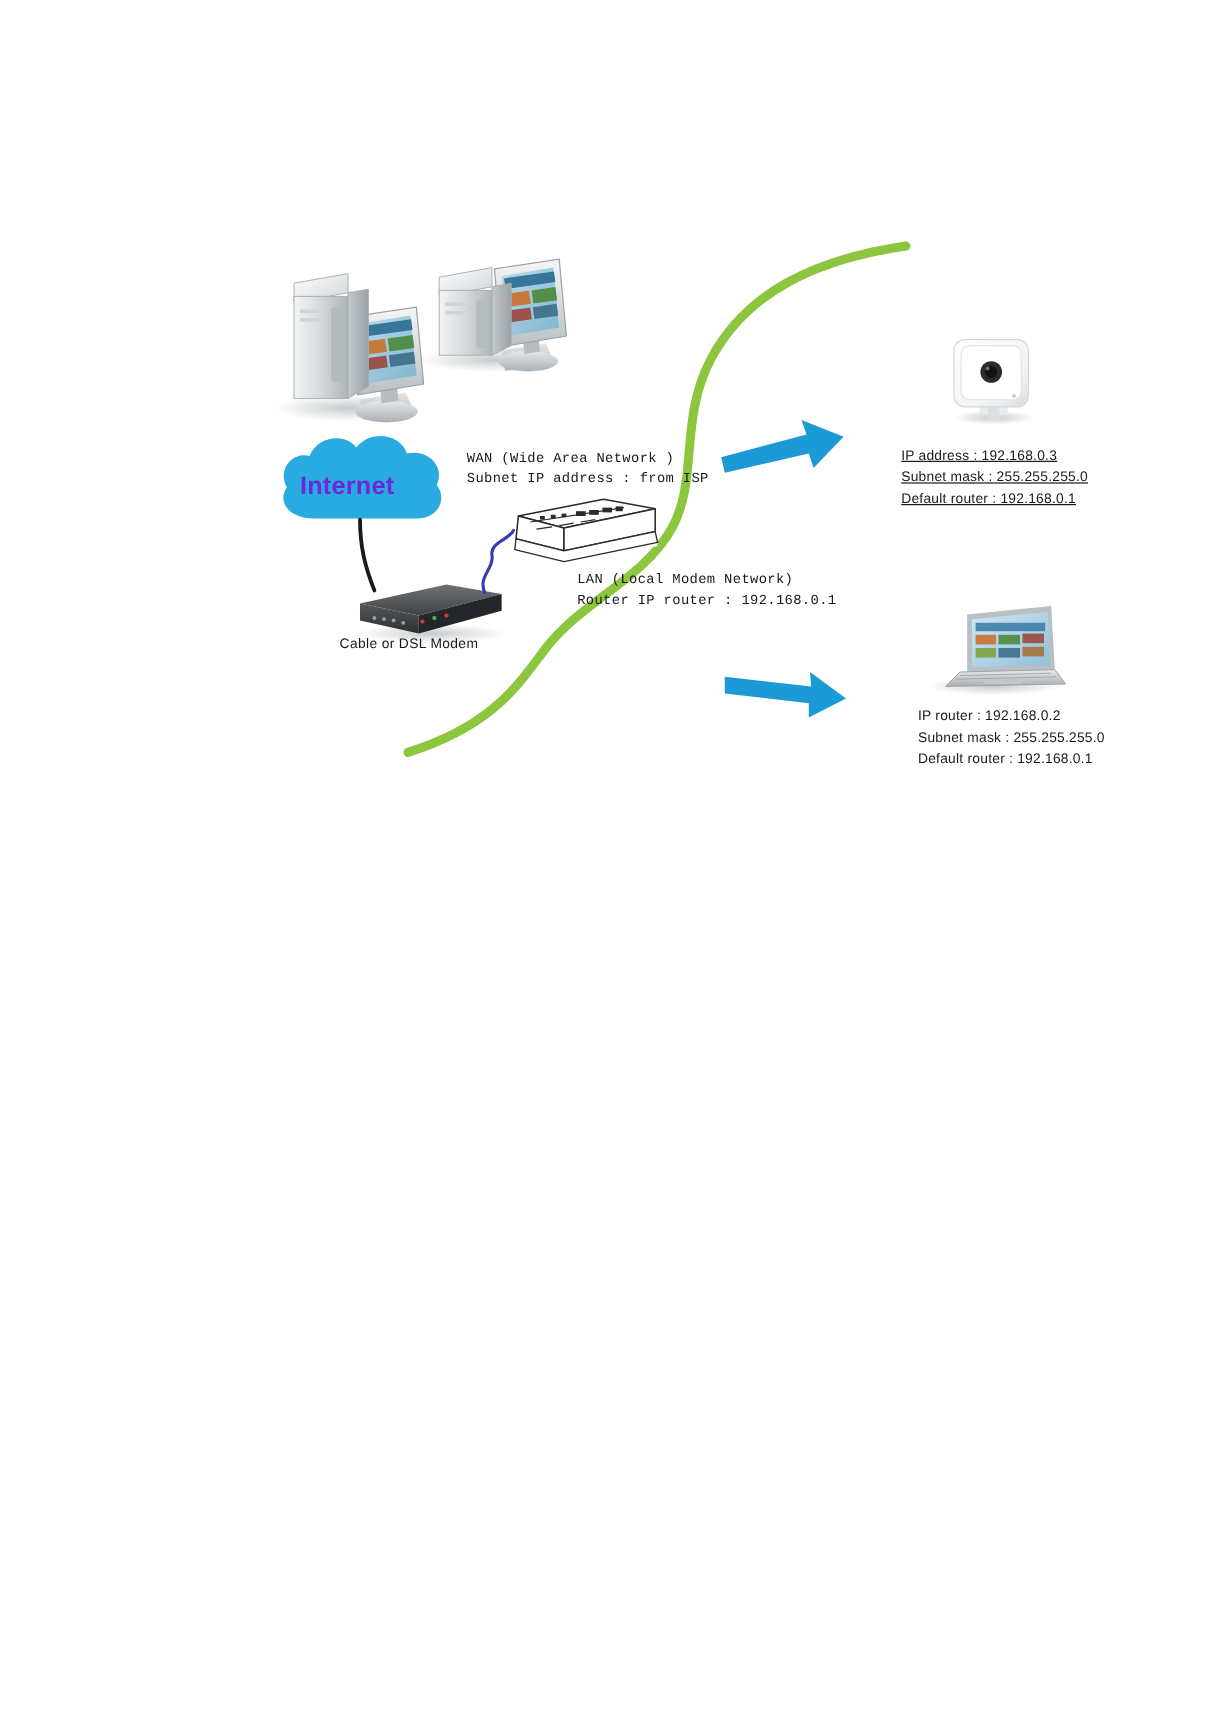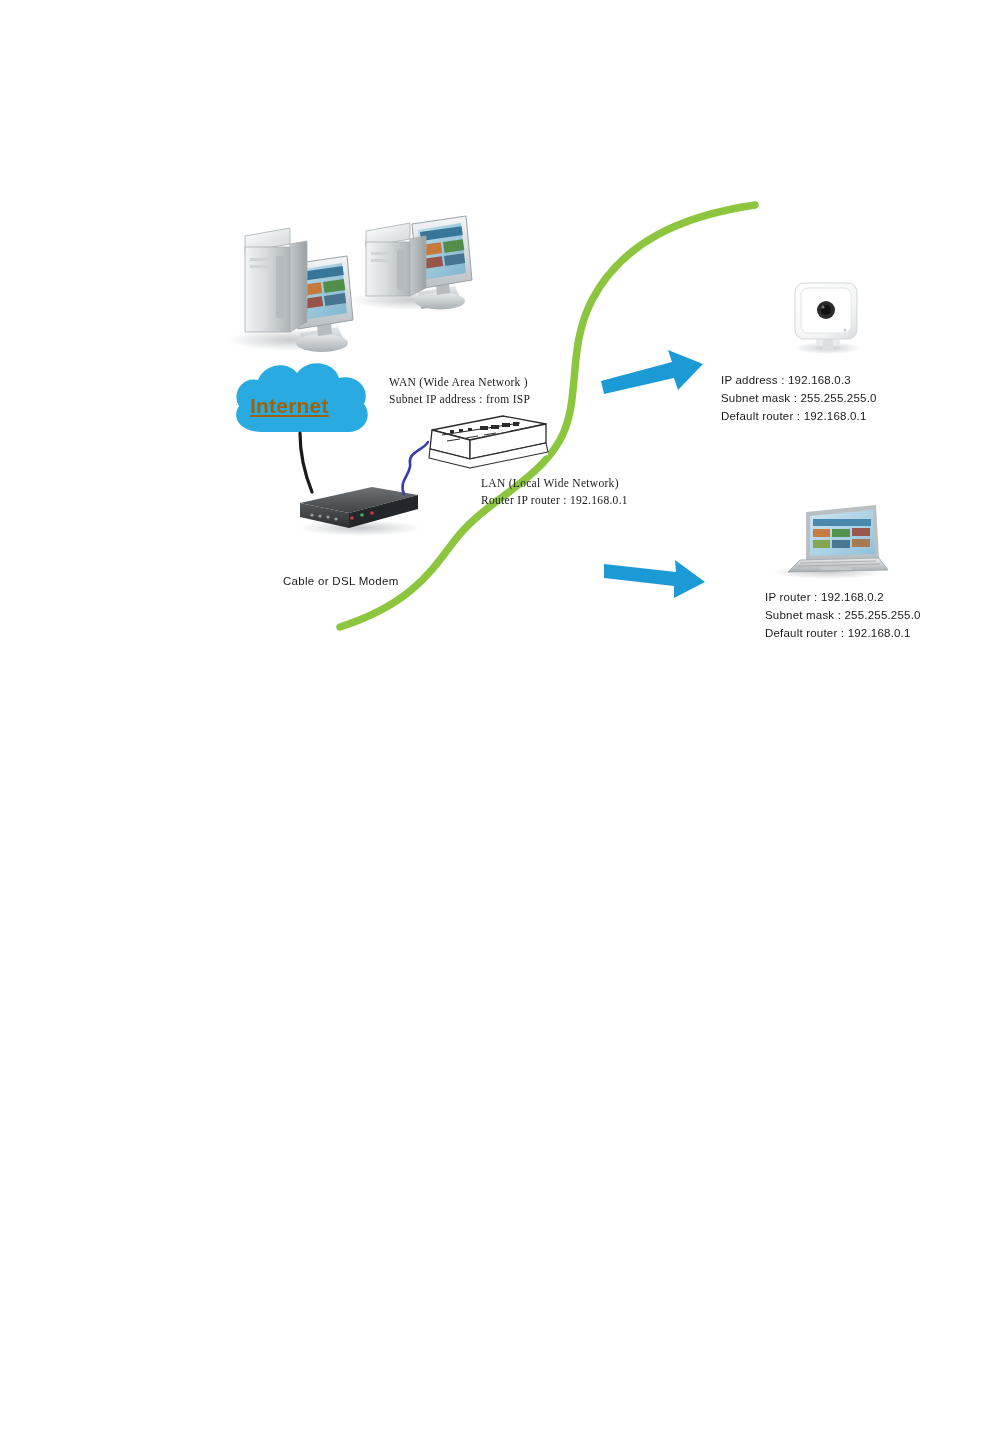--- a/index.html
+++ b/index.html
@@ -16,53 +16,51 @@
   }
   #diagram {
     position: absolute;
     left: 0;
     top: 0;
     width: 1006px;
     height: 1433px;
   }
   .node-label {
     position: absolute;
-    font-family: Liberation Serif, serif;
+    font-family: Liberation Mono, monospace;
     font-size: 11.5px;
     color: #1a1a1a;
     letter-spacing: 0.3px;
     white-space: nowrap;
     line-height: 17px;
   }
   .ip-block {
     position: absolute;
     font-family: "Liberation Sans", sans-serif;
     font-size: 11.5px;
     color: #1a1a1a;
     letter-spacing: 0.2px;
     white-space: nowrap;
     line-height: 18px;
   }
   .ip-block div { display: block; }
   .cloud-text {
     position: absolute;
-    color: #a16207;
+    color: #6d28d9;
     font-weight: bold;
     font-size: 21px;
     letter-spacing: 0.2px;
     white-space: nowrap;
-    text-decoration: underline;
   }
   .caption {
     position: absolute;
     font-size: 11.5px;
     color: #1a1a1a;
     letter-spacing: 0.3px;
     white-space: nowrap;
-    margin-top: 44px;
   }
 </style>
 </head>
 <body>
 
 <svg id="diagram" viewBox="0 0 1006 1433">
   <defs>
     <linearGradient id="gTowerFace" x1="0" y1="0" x2="1" y2="0">
       <stop offset="0%" stop-color="#f2f4f5"></stop>
       <stop offset="45%" stop-color="#d8dcde"></stop>
@@ -275,25 +273,25 @@
 <div class="cloud-text" style="left:250px; top:394px;">Internet</div>
 
 <div class="caption" style="left:283px; top:531px;">Cable or DSL Modem</div>
 
 <div class="node-label" style="left:389px; top:374px;">
   <div>WAN (Wide Area Network )</div>
   <div>Subnet IP address : from ISP</div>
 </div>
 
 <div class="node-label" style="left:481px; top:475px;">
-  <div>LAN (Local Wide Network)</div>
+  <div>LAN (Local Modem Network)</div>
   <div>Router IP router : 192.168.0.1</div>
 </div>
 
-<div class="ip-block" style="left:721px; top:371px;">
+<div class="ip-block" style="left:751px; top:371px;text-decoration:underline;">
   <div>IP address : 192.168.0.3</div>
   <div>Subnet mask : 255.255.255.0</div>
   <div>Default router : 192.168.0.1</div>
 </div>
 
 <div class="ip-block" style="left:765px; top:588px;">
   <div>IP router : 192.168.0.2</div>
   <div>Subnet mask : 255.255.255.0</div>
   <div>Default router : 192.168.0.1</div>
 </div>

